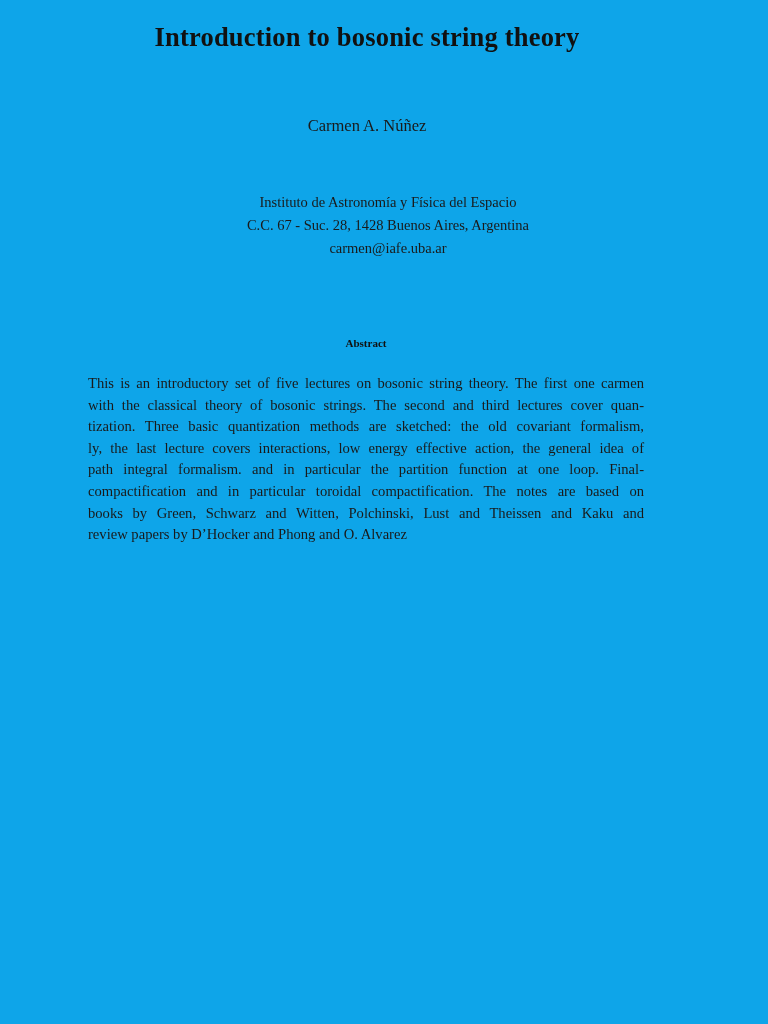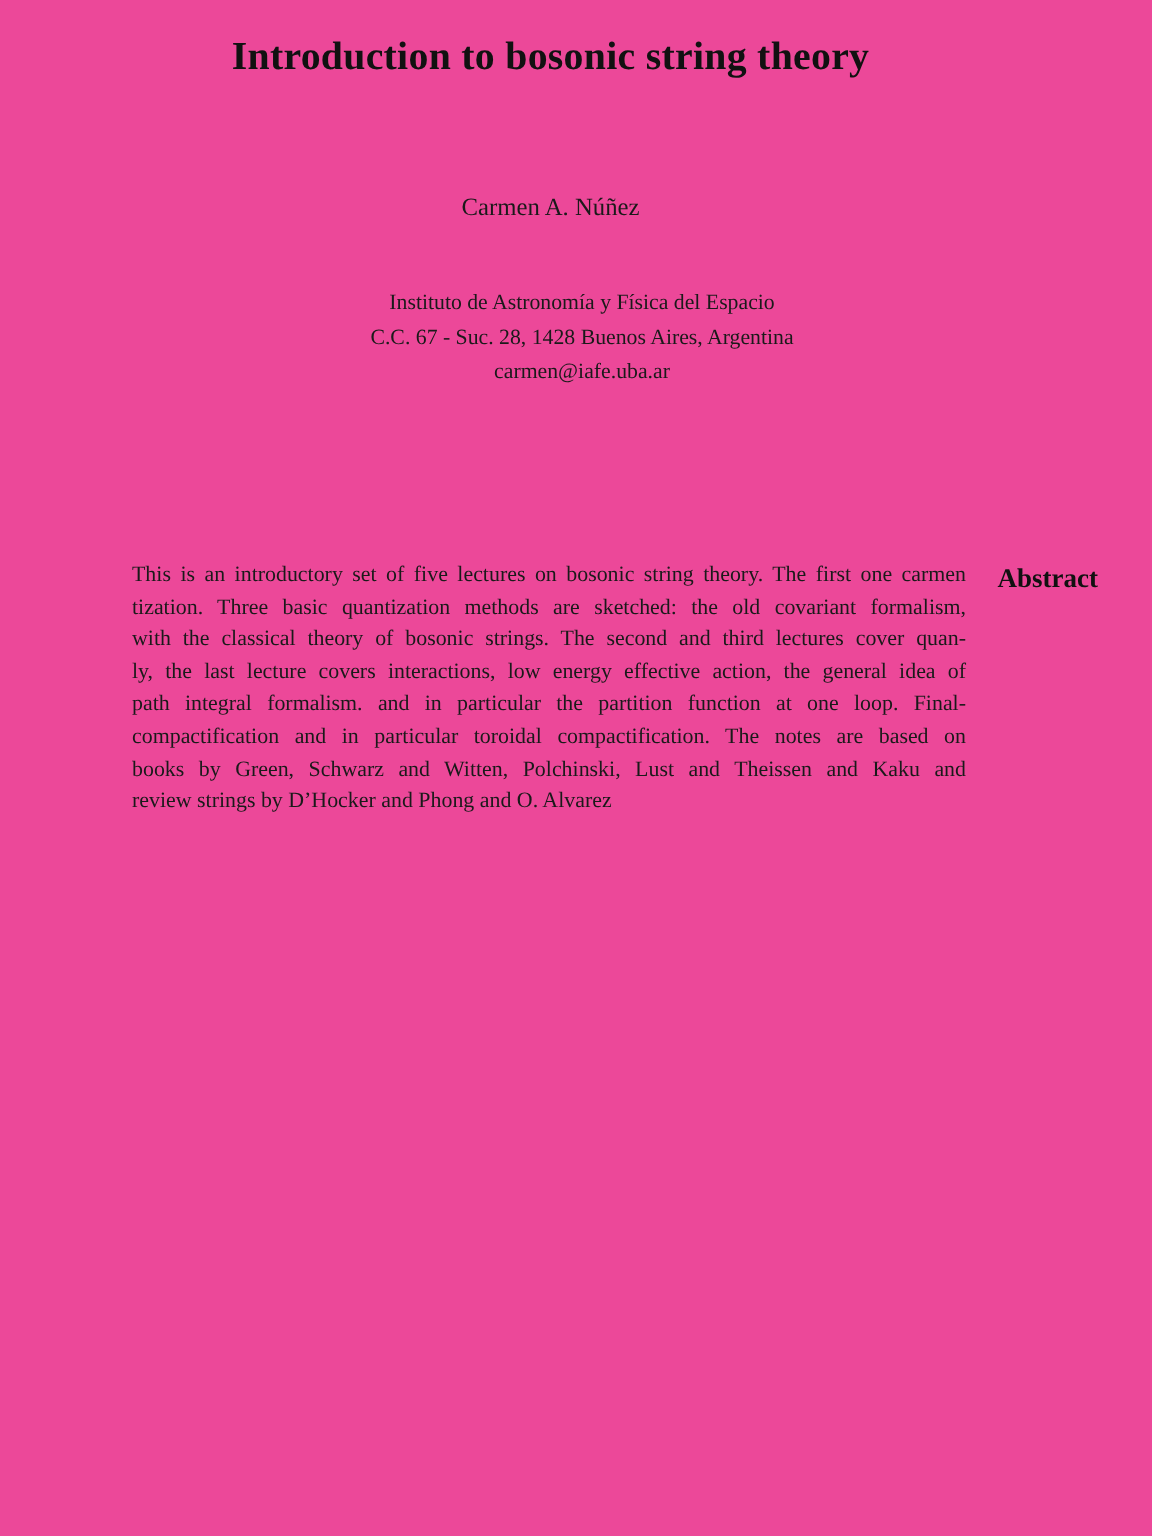--- a/index.html
+++ b/index.html
@@ -14,36 +14,36 @@
       overflow: hidden;
       font-family: "Liberation Serif", "DejaVu Serif", serif;
       color: #1a1a1a;
     }
     .page {
       position: absolute;
       left: 0;
       top: 0;
       width: 768px;
       height: 1024px;
-      background: #ec4899;
+      background: #0ea5e9;
     }
     .title {
       position: absolute;
       top: 22px;
       left: 0;
       width: 734px;
       text-align: center;
       font-size: 26.5px;
       font-weight: bold;
       letter-spacing: 0.2px;
       color: #111;
     }
     .author {
       position: absolute;
-      top: 128px;
+      top: 116px;
       left: 0;
       width: 734px;
       text-align: center;
       font-size: 16.5px;
       color: #1a1a1a;
     }
     .affil {
       position: absolute;
       top: 191px;
       left: 0;
@@ -52,25 +52,24 @@
       font-size: 14.5px;
       line-height: 23px;
       color: #1a1a1a;
     }
     .affil div { white-space: nowrap; }
     .abstract-heading {
       position: absolute;
       top: 337px;
       left: 0;
       width: 732px;
-      text-align: right;
-      font-size: 18px;
+      text-align: center;
+      font-size: 11px;
       font-weight: bold;
       color: #111;
-      margin-top: 38px;
     }
     .abstract-body {
       position: absolute;
       top: 373px;
       left: 88px;
       width: 556px;
       font-size: 14.6px;
       line-height: 21.6px;
       color: #1a1a1a;
     }
@@ -96,22 +95,22 @@
   <div class="affil">
     <div>Instituto de Astronomía y Física del Espacio</div>
     <div>C.C. 67 - Suc. 28, 1428 Buenos Aires, Argentina</div>
     <div>carmen@iafe.uba.ar</div>
   </div>
 
   <div class="abstract-heading">Abstract</div>
 
   <div class="abstract-body">
     <span class="line">This is an introductory set of five lectures on bosonic string theory. The first one carmen</span>
+    <span class="line">with the classical theory of bosonic strings. The second and third lectures cover quan-</span>
     <span class="line">tization. Three basic quantization methods are sketched: the old covariant formalism,</span>
-    <span class="line">with the classical theory of bosonic strings. The second and third lectures cover quan-</span>
     <span class="line">ly, the last lecture covers interactions, low energy effective action, the general idea of</span>
     <span class="line">path integral formalism. and in particular the partition function at one loop. Final-</span>
     <span class="line">compactification and in particular toroidal compactification. The notes are based on</span>
     <span class="line">books by Green, Schwarz and Witten, Polchinski, Lust and Theissen and Kaku and</span>
-    <span class="line last">review strings by D’Hocker and Phong and O. Alvarez</span>
+    <span class="line last">review papers by D’Hocker and Phong and O. Alvarez</span>
   </div>
 
 </div>
 
 </body></html>

